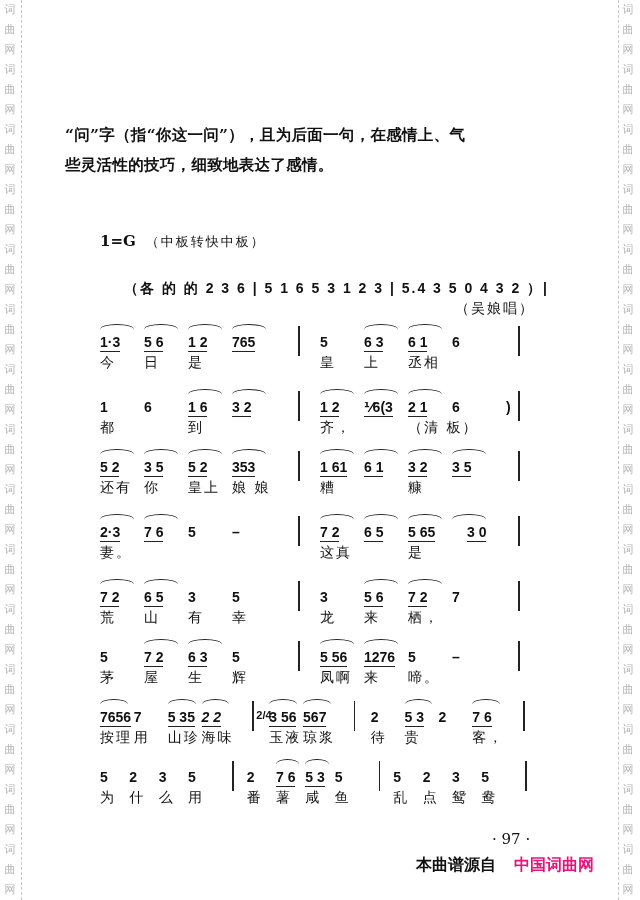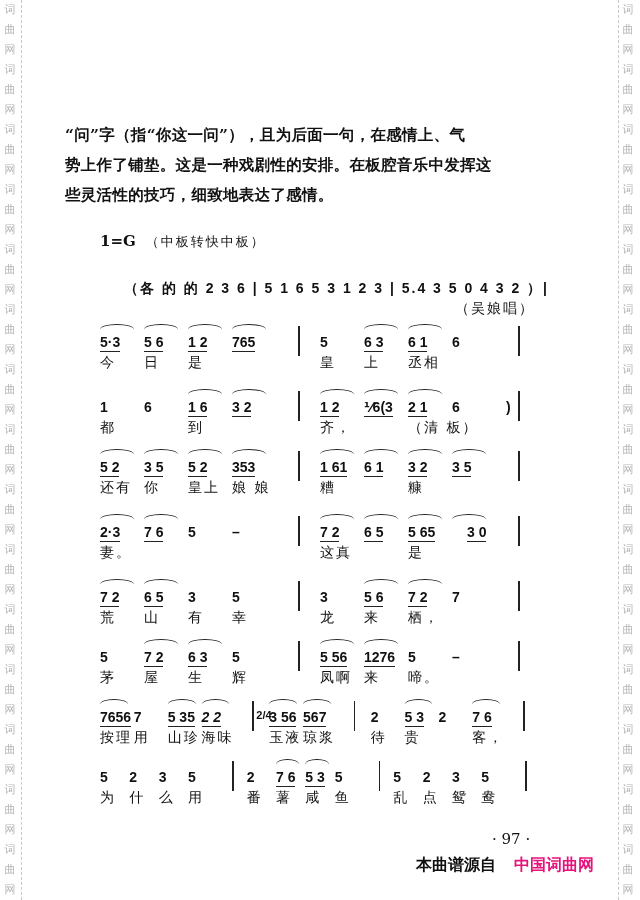--- a/index.html
+++ b/index.html
@@ -195,36 +195,35 @@
     </div>
     <div class="grp">
       <span>词</span>
       <span>曲</span>
       <span>网</span>
     </div>
   </div>
 
 <div class="prose">
   <p>“问”字（指“你这一问”），且为后面一句，在感情上、气</p>
-  <p>势上作了铺垫。这是一种戏剧性的安排。在板腔音乐中发挥这</p>
   <p>些灵活性的技巧，细致地表达了感情。</p>
 </div>
 
 <div class="key">
   <span>1=G</span><span class="tempo">（中板转快中板）</span>
 </div>
 
 <div class="row intro-row" style="top:268px;">
   <div class="notes" style="left:0;letter-spacing:2px;margin-left:24px;">（各 的 的 2 3 6 | 5 1 6 5 3 1 2 3 | 5.4 3 5 0 4 3 2 ）|</div>
   <div class="lyric" style="left:355px;top:32px;">（吴娘唱）</div>
 </div>
 
 <div id="score-lines">
     <div class="row" style="top: 320px;">
-      <div class="notes" style="left: 0px;"><span class="u">5·3</span></div>
+      <div class="notes" style="left: 0px;"><span class="u">1·3</span></div>
       <div class="slur" style="left: 0px; width: 34px;"></div>
       <div class="lyric" style="left: 0px;">今</div>
       <div class="notes" style="left: 44px;"><span class="u">5 6</span></div>
       <div class="slur" style="left: 44px; width: 34px;"></div>
       <div class="lyric" style="left: 44px;">日</div>
       <div class="notes" style="left: 88px;"><span class="u">1 2</span></div>
       <div class="slur" style="left: 88px; width: 34px;"></div>
       <div class="lyric" style="left: 88px;">是</div>
       <div class="notes" style="left: 132px;"><span class="u">765</span></div>
       <div class="slur" style="left: 132px; width: 34px;"></div>

